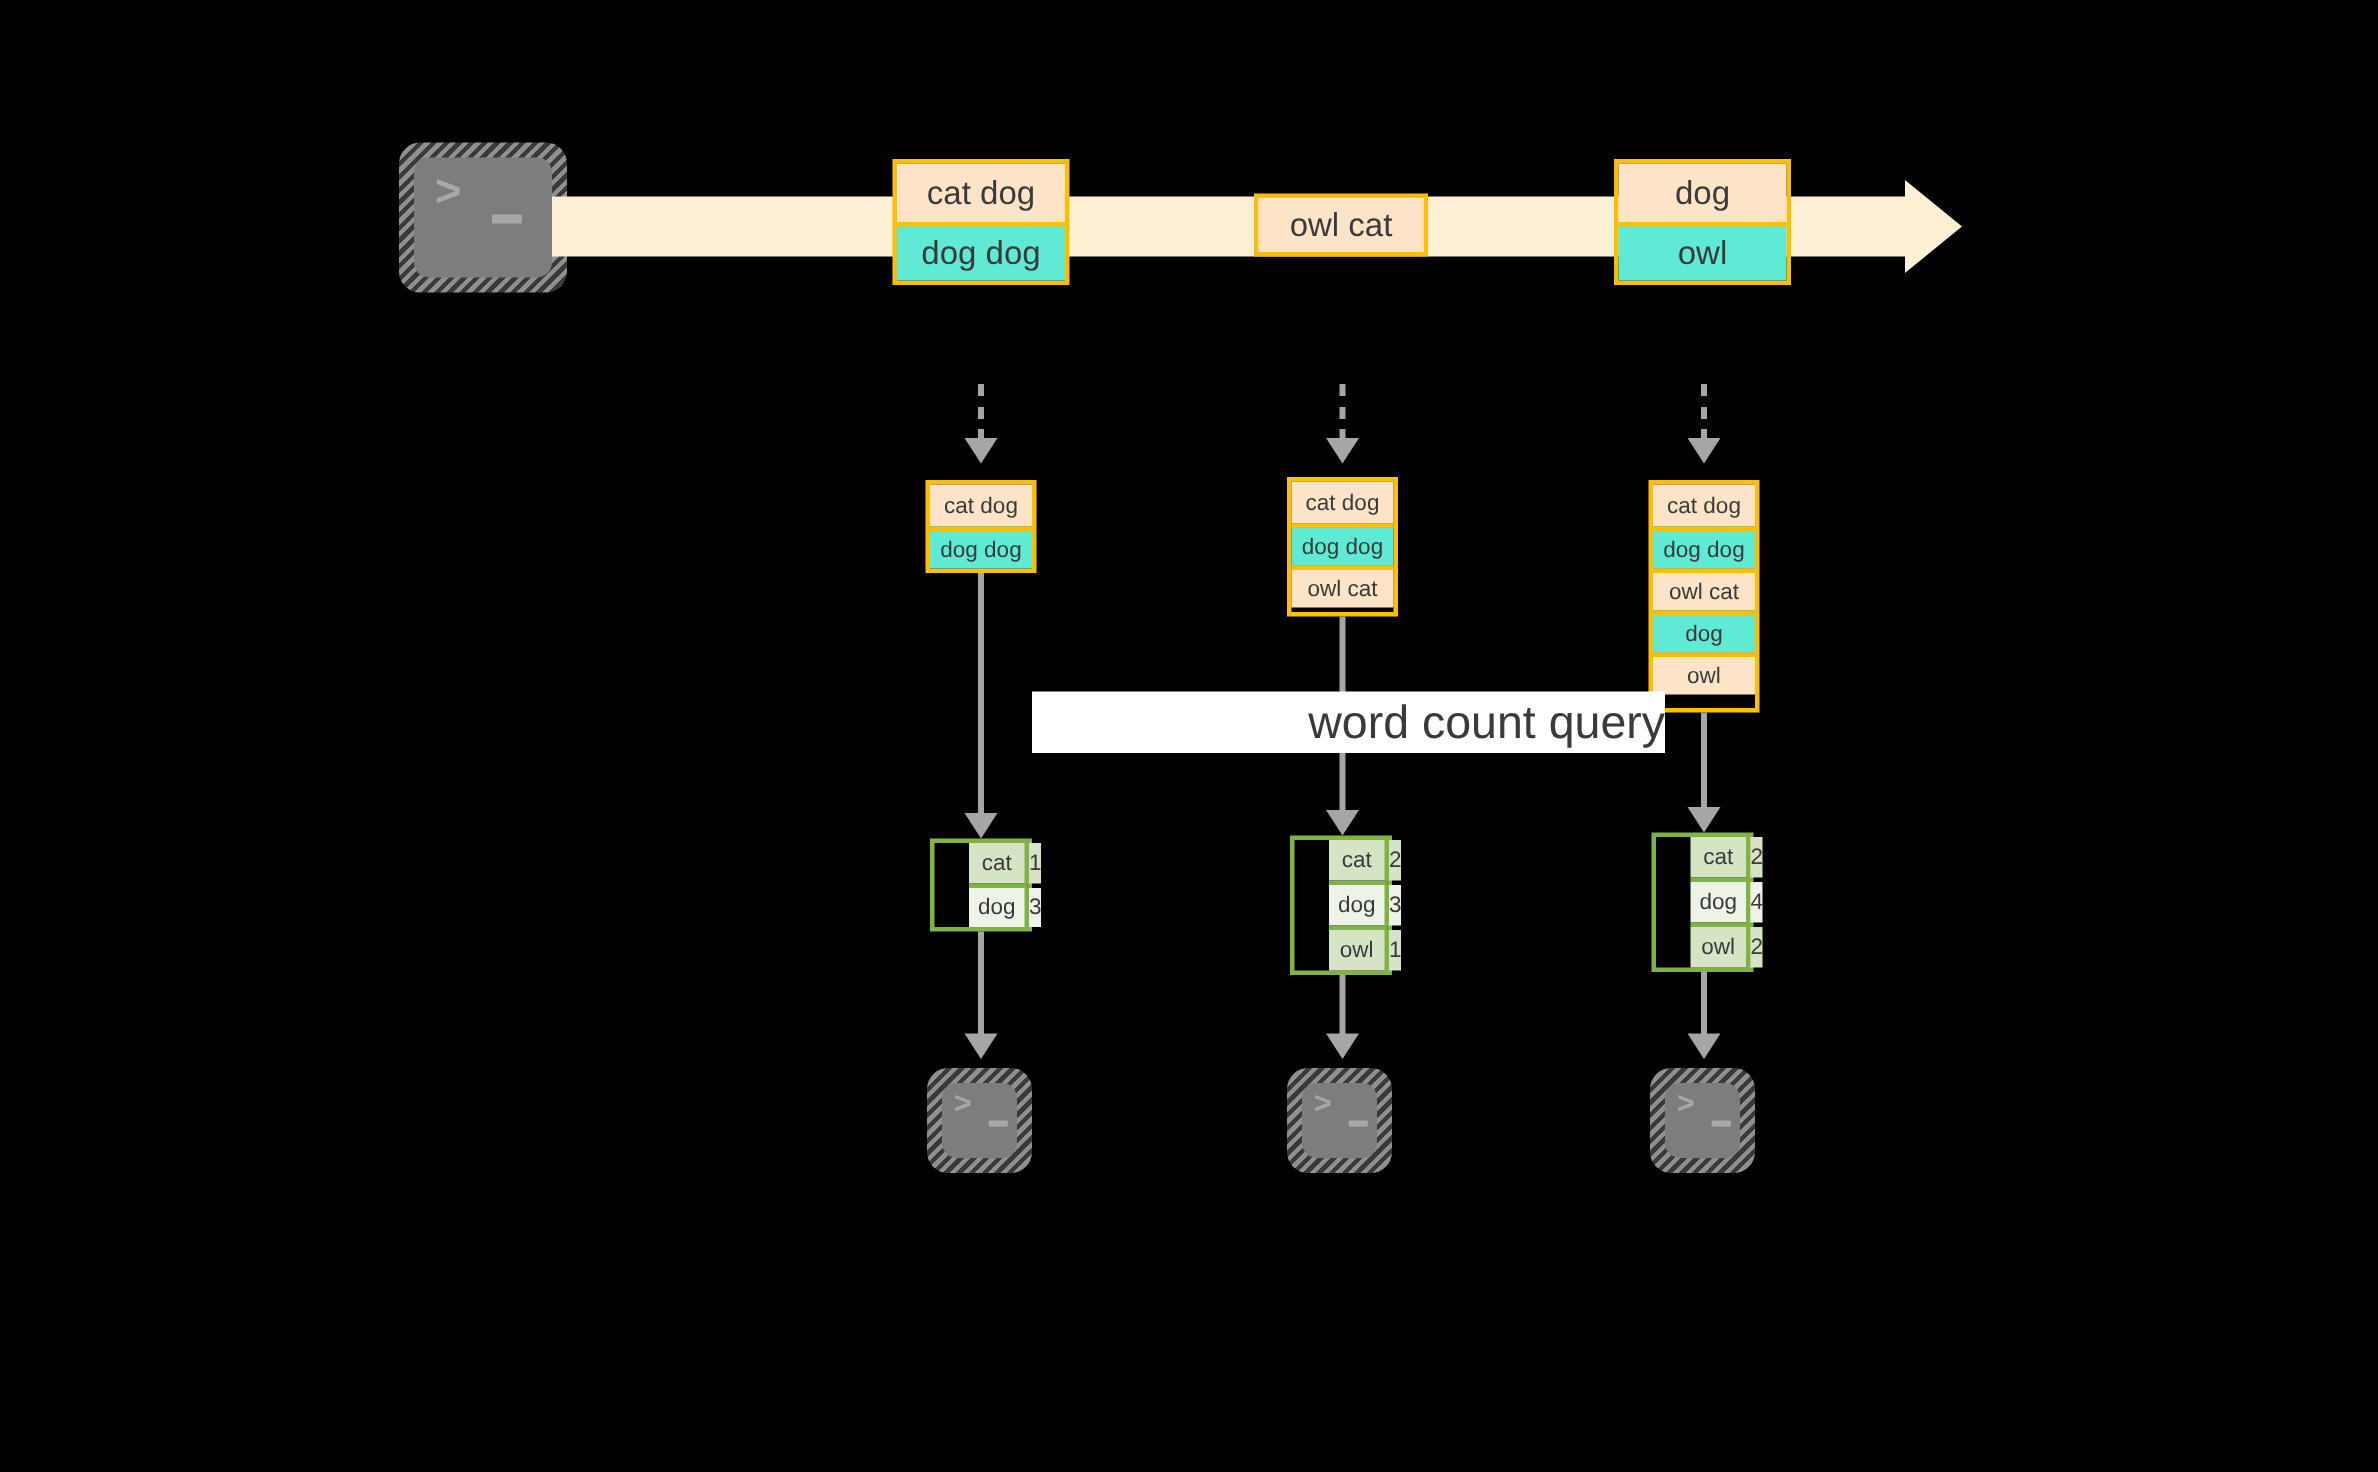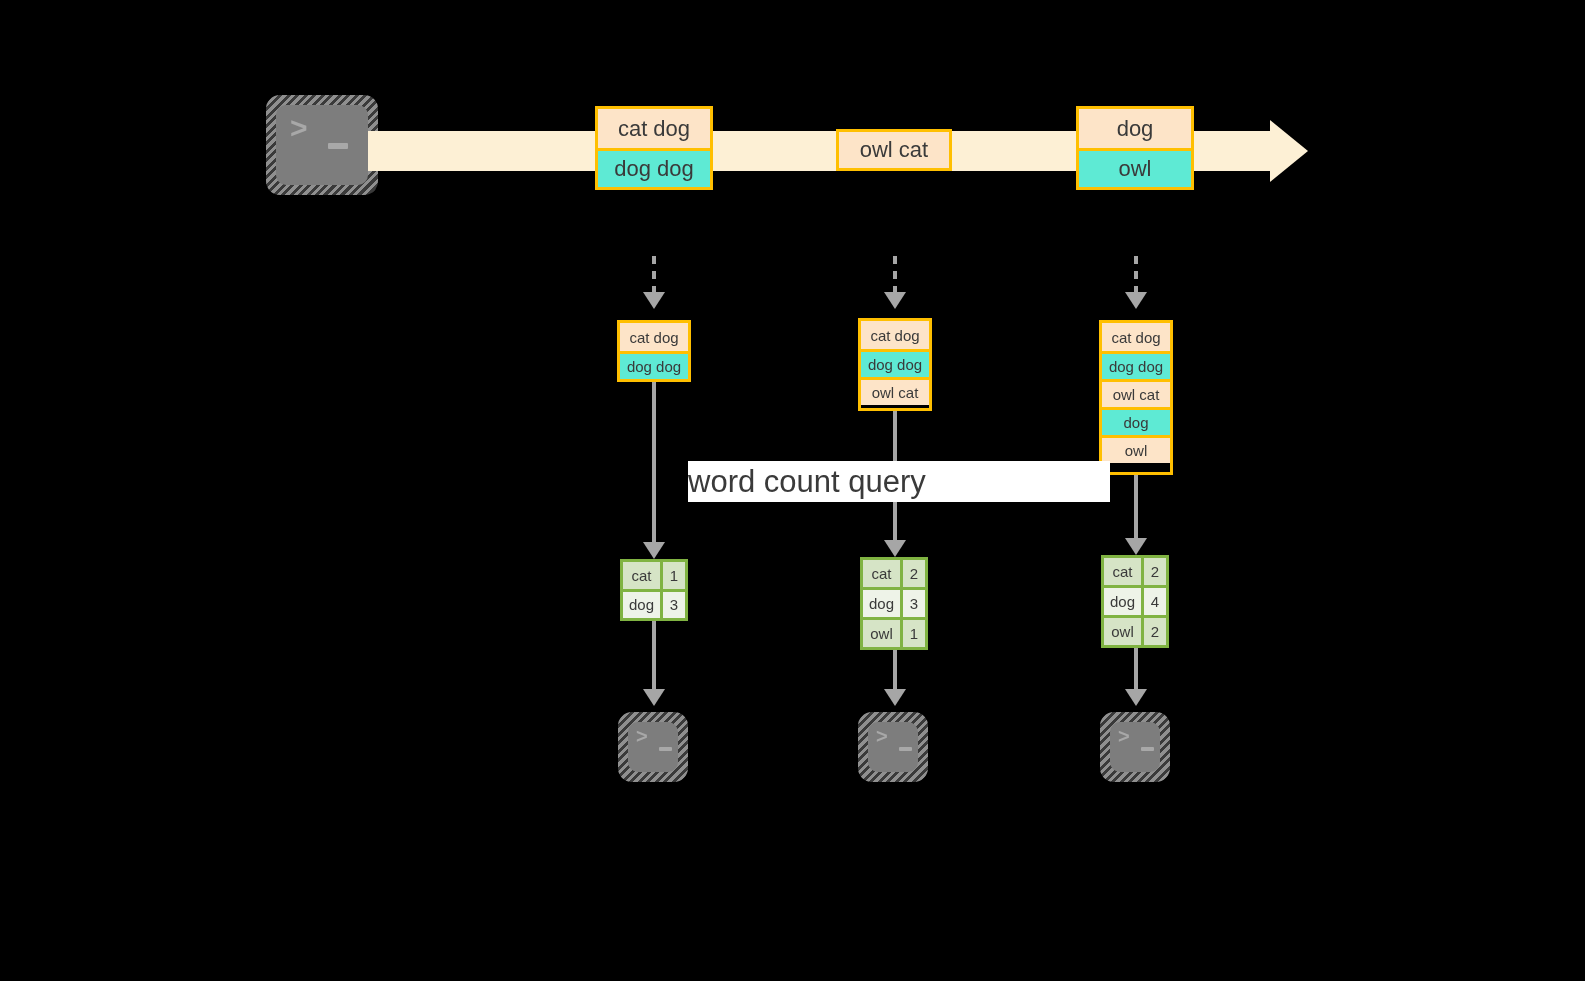--- a/index.html
+++ b/index.html
@@ -27,40 +27,40 @@
   .obox{position:absolute;box-sizing:border-box;border:3px solid #ffbf00;}
   .obox .row{box-sizing:border-box;display:flex;align-items:center;
       justify-content:center;color:#3a3a3a;white-space:nowrap;}
   .obox .row.a{background:#fde4c8;}
   .obox .row.b{background:#5eead4;}
   .obox .row + .row{border-top:3px solid #ffbf00;}
 
   
   .gbox{position:absolute;box-sizing:border-box;border:3px solid #80b342;
         display:flex;flex-direction:column;}
-  .gbox .grow{display:flex;flex:1 1 auto;}
+  .gbox .grow{display:flex;flex:1 1 auto;margin-left:23px;}
   .gbox .grow + .grow{border-top:3px solid #80b342;}
   .gbox .gc{box-sizing:border-box;display:flex;align-items:center;
       justify-content:center;color:#3a3a3a;white-space:nowrap;}
   .gbox .gc.word{flex:0 0 auto;border-right:3px solid #80b342;}
   .gbox .gc.num{flex:1 1 auto;}
   .gbox .grow.a .gc{background:#d6e4c6;}
   .gbox .grow.b .gc{background:#eef3e8;}
 
   
   .vline{position:absolute;background:#a6a6a6;width:4px;}
   .vdash{position:absolute;width:4px;
       background:repeating-linear-gradient(to bottom,#a6a6a6 0 8px,transparent 8px 15px);}
   .vhead{position:absolute;width:0;height:0;
       border-left:11px solid transparent;border-right:11px solid transparent;
       border-top:17px solid #a6a6a6;}
 
   
   .banner{position:absolute;background:#ffffff;display:flex;align-items:center;
-      justify-content:flex-start;color:#3a3a3a;}
+      justify-content:flex-end;color:#3a3a3a;}
 </style>
 </head>
 <body>
 
 <div id="stage">
 
   <div class="term" style="left:266px;top:95px;width:112px;height:100px;">
     <div class="hatch"></div>
     <div class="face">
       <span class="chev" style="left:14px;top:8px;font-size:30px;">&gt;</span>

